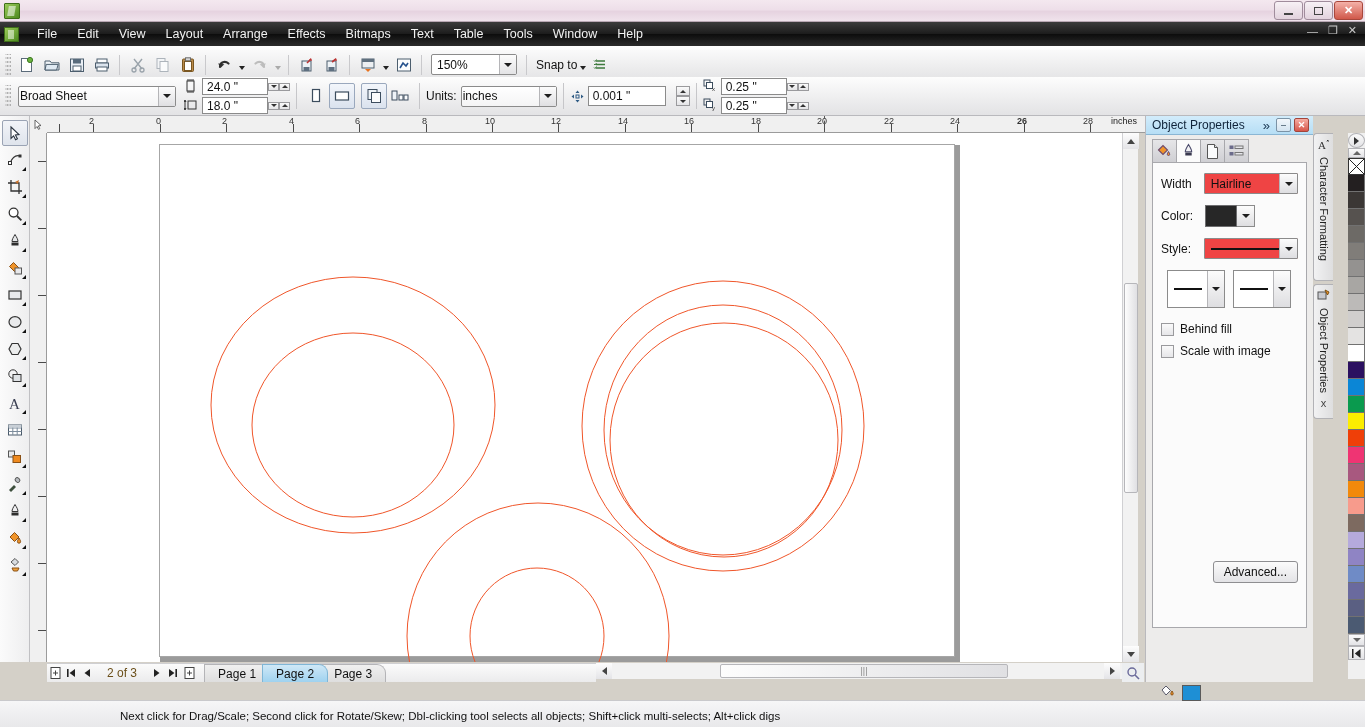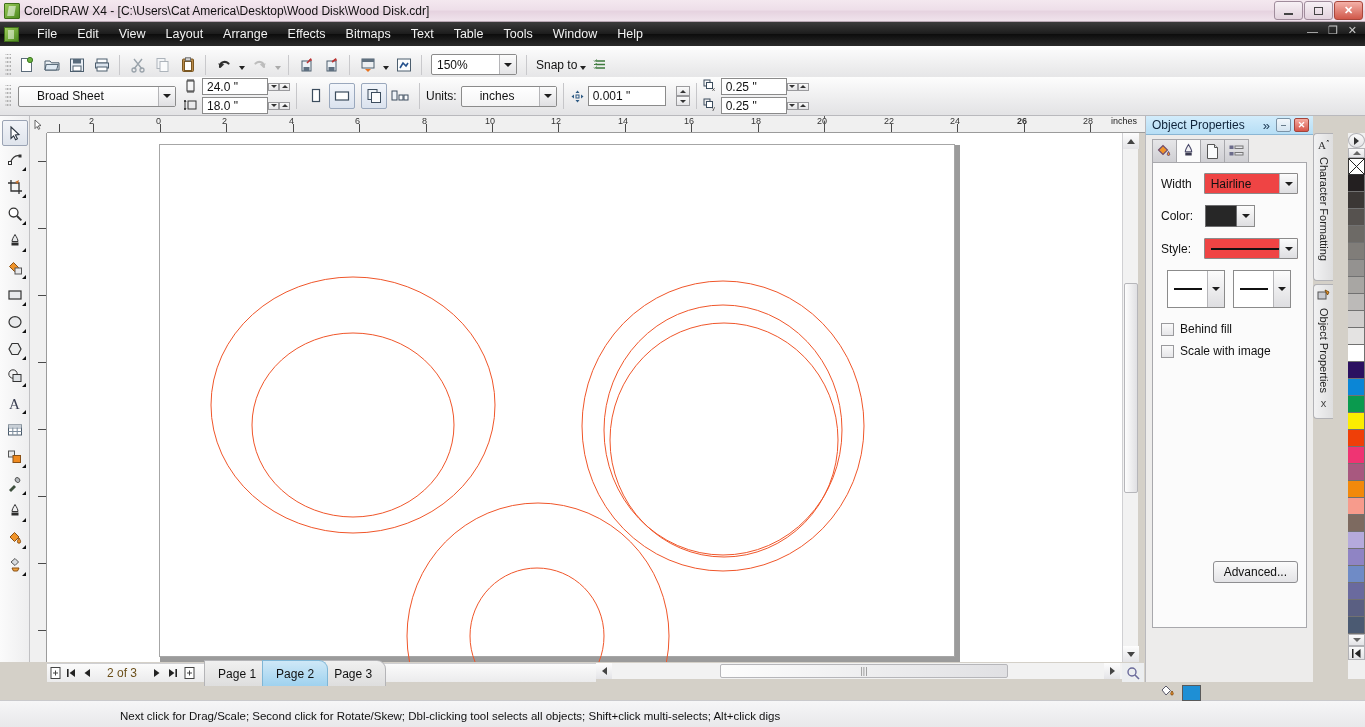--- a/index.html
+++ b/index.html
@@ -78,21 +78,21 @@
   .snapto{font-size:12px;color:#111;margin-left:4px;}
 
   
   .propbar{
     position:absolute;left:0;top:77px;width:1365px;height:39px;
     background:linear-gradient(to bottom,#fdfdfd,#ededee 60%,#e3e3e5);
     border-bottom:1px solid #b9b9bd;display:flex;align-items:center;padding-left:2px;
   }
   .pcombo{
     height:21px;border:1px solid #8b8b8b;background:linear-gradient(to bottom,#fff,#f4f4f5);
-    border-radius:2px;display:flex;align-items:center;padding-left:18px;font-size:12px;color:#111;position:relative;}
+    border-radius:2px;display:flex;align-items:center;padding-left:1px;font-size:12px;color:#111;position:relative;}
   .pcombo .cbbtn{position:absolute;right:0;top:0;width:17px;height:19px;
     background:linear-gradient(to bottom,#fcfcfc,#dfdfe2);border-left:1px solid #b5b5b8;
     display:flex;align-items:center;justify-content:center;}
   .spin{width:11px;height:8px;border:1px solid #9a9a9d;background:linear-gradient(to bottom,#fafafa,#e4e4e6);
     display:flex;align-items:center;justify-content:center;}
   .spin i{border-left:3px solid transparent;border-right:3px solid transparent;}
   .spin.dn i{border-top:3.5px solid #333;}
   .spin.up i{border-bottom:3.5px solid #333;}
   .numfield{height:17px;width:66px;border:1px solid #8b8b8b;background:#fff;font-size:12px;
     display:flex;align-items:center;padding-left:4px;color:#111;}
@@ -136,21 +136,21 @@
   .sb-thumb{position:absolute;background:linear-gradient(to right,#fdfdfd,#e0e0e3);border:1px solid #b6b6ba;border-radius:2px;}
   .sb-arrow{position:absolute;width:16px;height:16px;background:linear-gradient(to bottom,#fdfdfd,#e4e4e7);
     display:flex;align-items:center;justify-content:center;}
 
   
   .pagenav{position:absolute;left:47px;top:663px;width:549px;height:19px;
     background:linear-gradient(to bottom,#fbfbfb,#ebebec);border-top:1px solid #cfcfd2;
     display:flex;align-items:center;}
   .navbtn{width:16px;height:17px;display:flex;align-items:center;justify-content:center;}
   .pagecount{font-size:12px;color:#6b4f1a;margin:0 12px;}
-  .ptab{height:26px;padding:0 13px;display:flex;align-items:center;font-size:12px;color:#111;
+  .ptab{height:18px;padding:0 13px;display:flex;align-items:center;font-size:12px;color:#111;
     background:linear-gradient(to bottom,#f0f0f0,#dedede);
     border:1px solid #b4b4b7;border-bottom:none;
     border-radius:0 9px 0 0;margin-right:-8px;}
   .ptab.active{background:linear-gradient(to bottom,#cfe8f7,#9fd2ef);border-color:#7fb6d6;z-index:2;}
 
   .statusbar{position:absolute;left:0;top:700px;width:1365px;height:27px;
     background:linear-gradient(to bottom,#f6f6f7,#e8e8ea);border-top:1px solid #c9c9cc;}
   .coords{position:absolute;left:10px;top:25px;font-size:11.5px;color:#111;}
   .hint{position:absolute;left:120px;top:9px;font-size:11.5px;color:#111;}
 
@@ -215,21 +215,20 @@
   .statsw{width:19px;height:16px;border:1px solid #5a5a5a;margin-left:6px;}
   .stattxt{font-size:11.5px;color:#111;margin-left:8px;}
 </style>
 </head>
 <body>
 
 <div id="app">
 
   <div class="titlebar">
     <div class="title-ico"></div>
-    <div class="title-text">CorelDRAW X4 - [C:\Users\Cat America\Desktop\Wood Disk\Wood Disk.cdr]</div>
     <div class="wincaption">
       <div class="wbtn">
           <span class="min-g"></span>
         </div>
       <div class="wbtn">
           <span class="max-g"></span>
         </div>
       <div class="wbtn close">✕</div>
     </div>
   </div>

